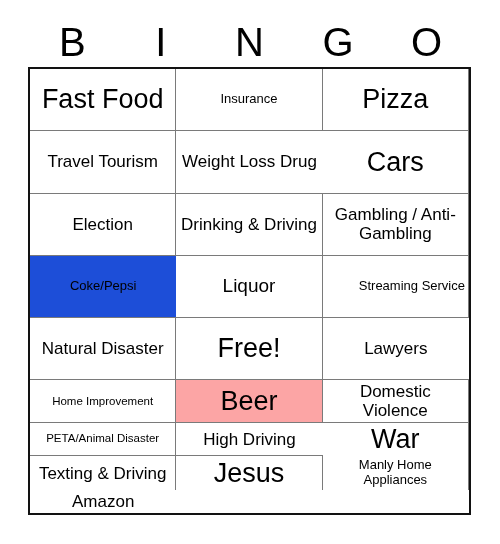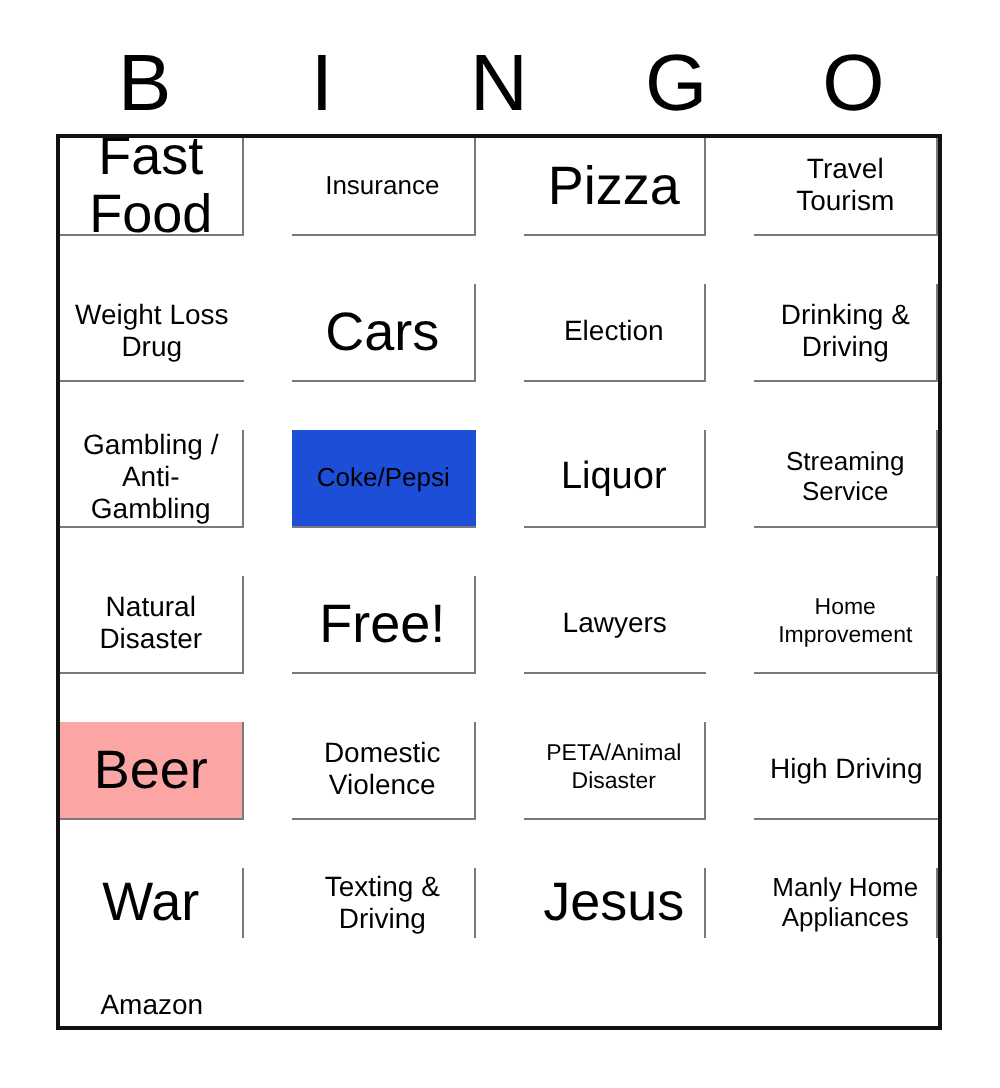--- a/index.html
+++ b/index.html
@@ -47,24 +47,23 @@
   
   .grid {
     position: absolute;
     left: 28px;
     top: 67px;
     width: 443px;
     height: 448px;
     border: 2px solid #121212;
     box-sizing: border-box;
     display: grid;
-    grid-template-columns: repeat(4, 1fr);
+    grid-template-columns: repeat(3, 1fr);
     grid-template-rows: repeat(5, 1fr);
     background: #ffffff;
-    gap: 24px;
   }
   .cell {
     border-right: 1px solid #7a7a7a;
     border-bottom: 1px solid #7a7a7a;
     box-sizing: border-box;
     display: flex;
     align-items: center;
     justify-content: center;
     text-align: center;
     padding: 2px 3px;
@@ -80,21 +79,21 @@
   .cell-text {
     display: block;
     width: 100%;
     line-height: 1.06;
     word-wrap: break-word;
   }
 
   
   .sz-xl .cell-text { font-size: 27px; }
   .sz-lg .cell-text { font-size: 19px; }
-  .sz-md .cell-text { font-size: 14px; line-height: 1.12; }
+  .sz-md .cell-text { font-size: 17px; line-height: 1.12; }
   .sz-sm .cell-text { font-size: 13px; line-height: 1.15; }
   .sz-xs .cell-text { font-size: 11.5px; line-height: 1.18; }
 </style>
 </head>
 <body style="background: rgb(255, 255, 255); color: rgb(0, 0, 0);">
 
 <div class="card">
 
   <div class="header-row">
     <div class="header-cell">B</div>
@@ -134,21 +133,21 @@
     <div class="cell sz-md" style="border-right-color: rgb(122, 122, 122); border-bottom-color: rgb(122, 122, 122); background: rgb(255, 255, 255);">
       <span class="cell-text">Gambling / Anti-Gambling</span>
     </div>
     <div class="cell sz-sm" style="border-right-color: rgb(122, 122, 122); border-bottom-color: rgb(122, 122, 122); background: #1d4ed8;">
       <span class="cell-text">Coke/Pepsi</span>
     </div>
 
     <div class="cell sz-lg" style="border-right-color: rgb(122, 122, 122); border-bottom-color: rgb(122, 122, 122); background: rgb(255, 255, 255);">
       <span class="cell-text">Liquor</span>
     </div>
-    <div class="cell sz-sm" style="border-right-color: rgb(122, 122, 122); border-bottom-color: rgb(122, 122, 122); background: rgb(255, 255, 255);">
+    <div class="cell sz-sm" style="border-right-color: rgb(122, 122, 122); border-bottom-color: rgb(122, 122, 122); background: rgb(255, 255, 255); text-align: right;">
       <span class="cell-text">Streaming Service</span>
     </div>
     <div class="cell sz-md" style="border-right-color: rgb(122, 122, 122); border-bottom-color: rgb(122, 122, 122); background: rgb(255, 255, 255);">
       <span class="cell-text">Natural Disaster</span>
     </div>
     <div class="cell sz-xl" style="border-right-color: rgb(122, 122, 122); border-bottom-color: rgb(122, 122, 122); background: rgb(255, 255, 255);">
       <span class="cell-text">Free!</span>
     </div>
     <div class="cell sz-md" style="border-right-color: rgb(122, 122, 122); border-bottom-color: rgb(122, 122, 122); background: rgb(255, 255, 255);">
       <span class="cell-text">Lawyers</span>

